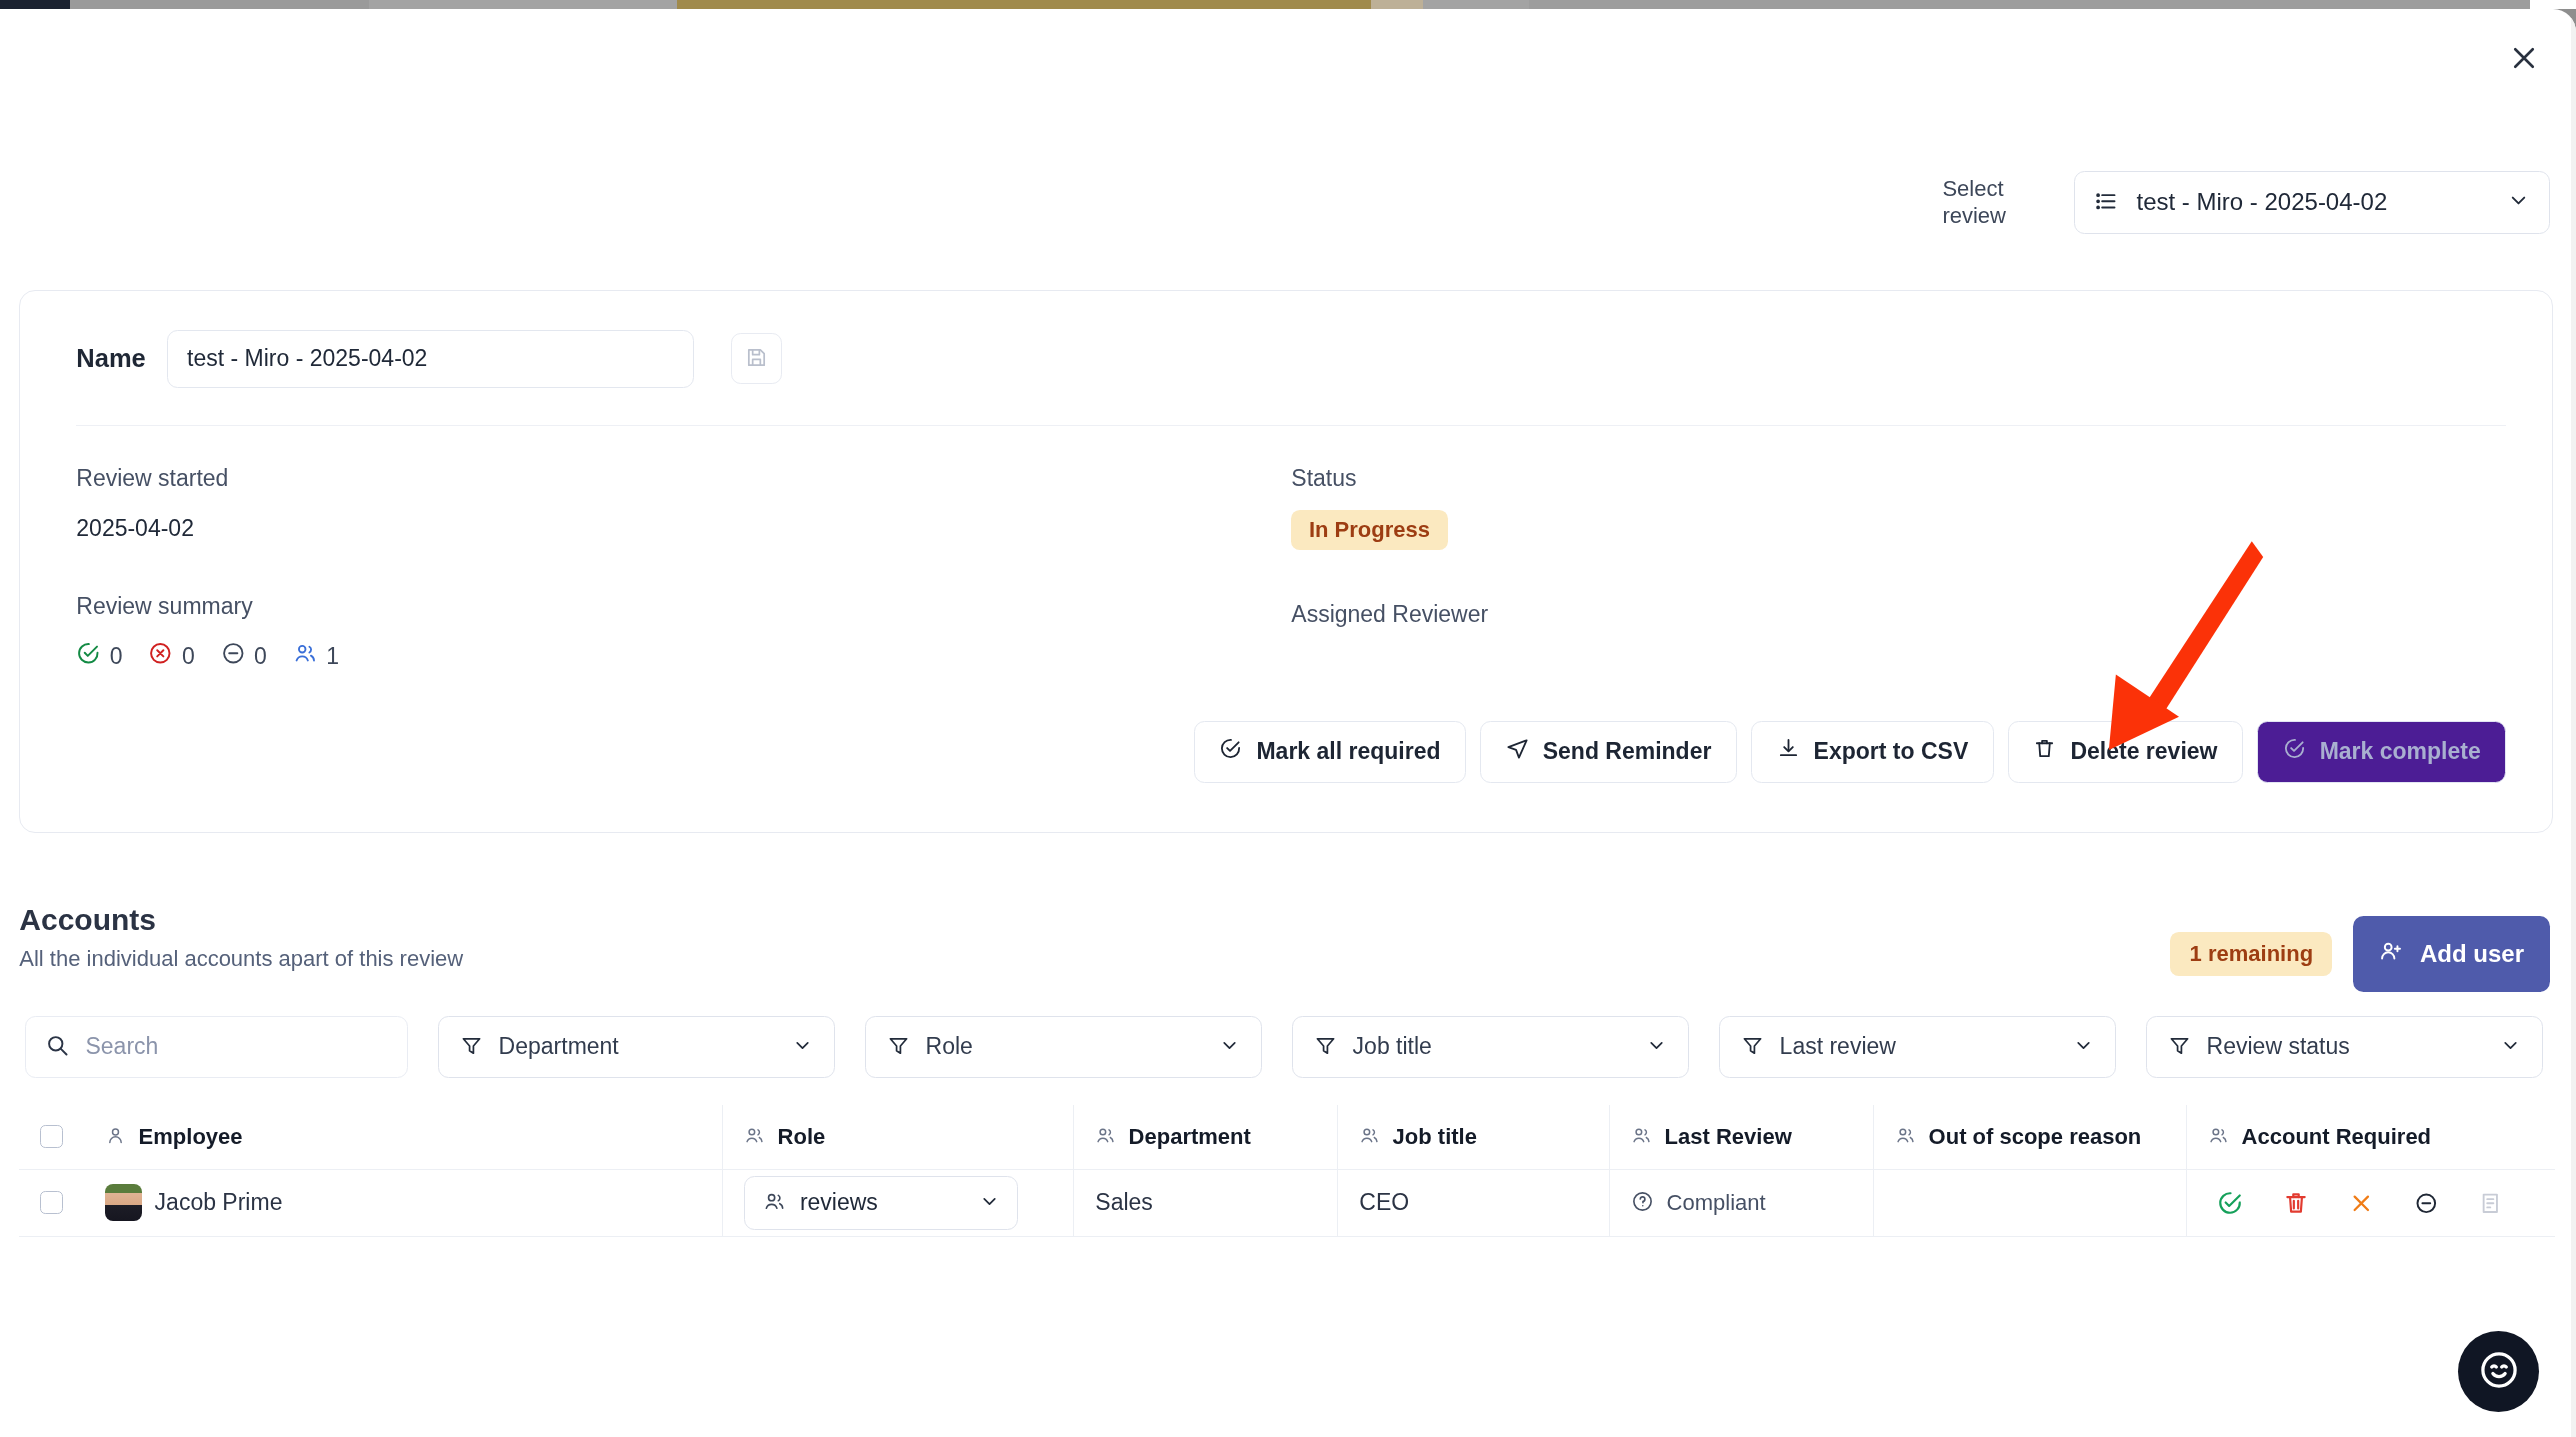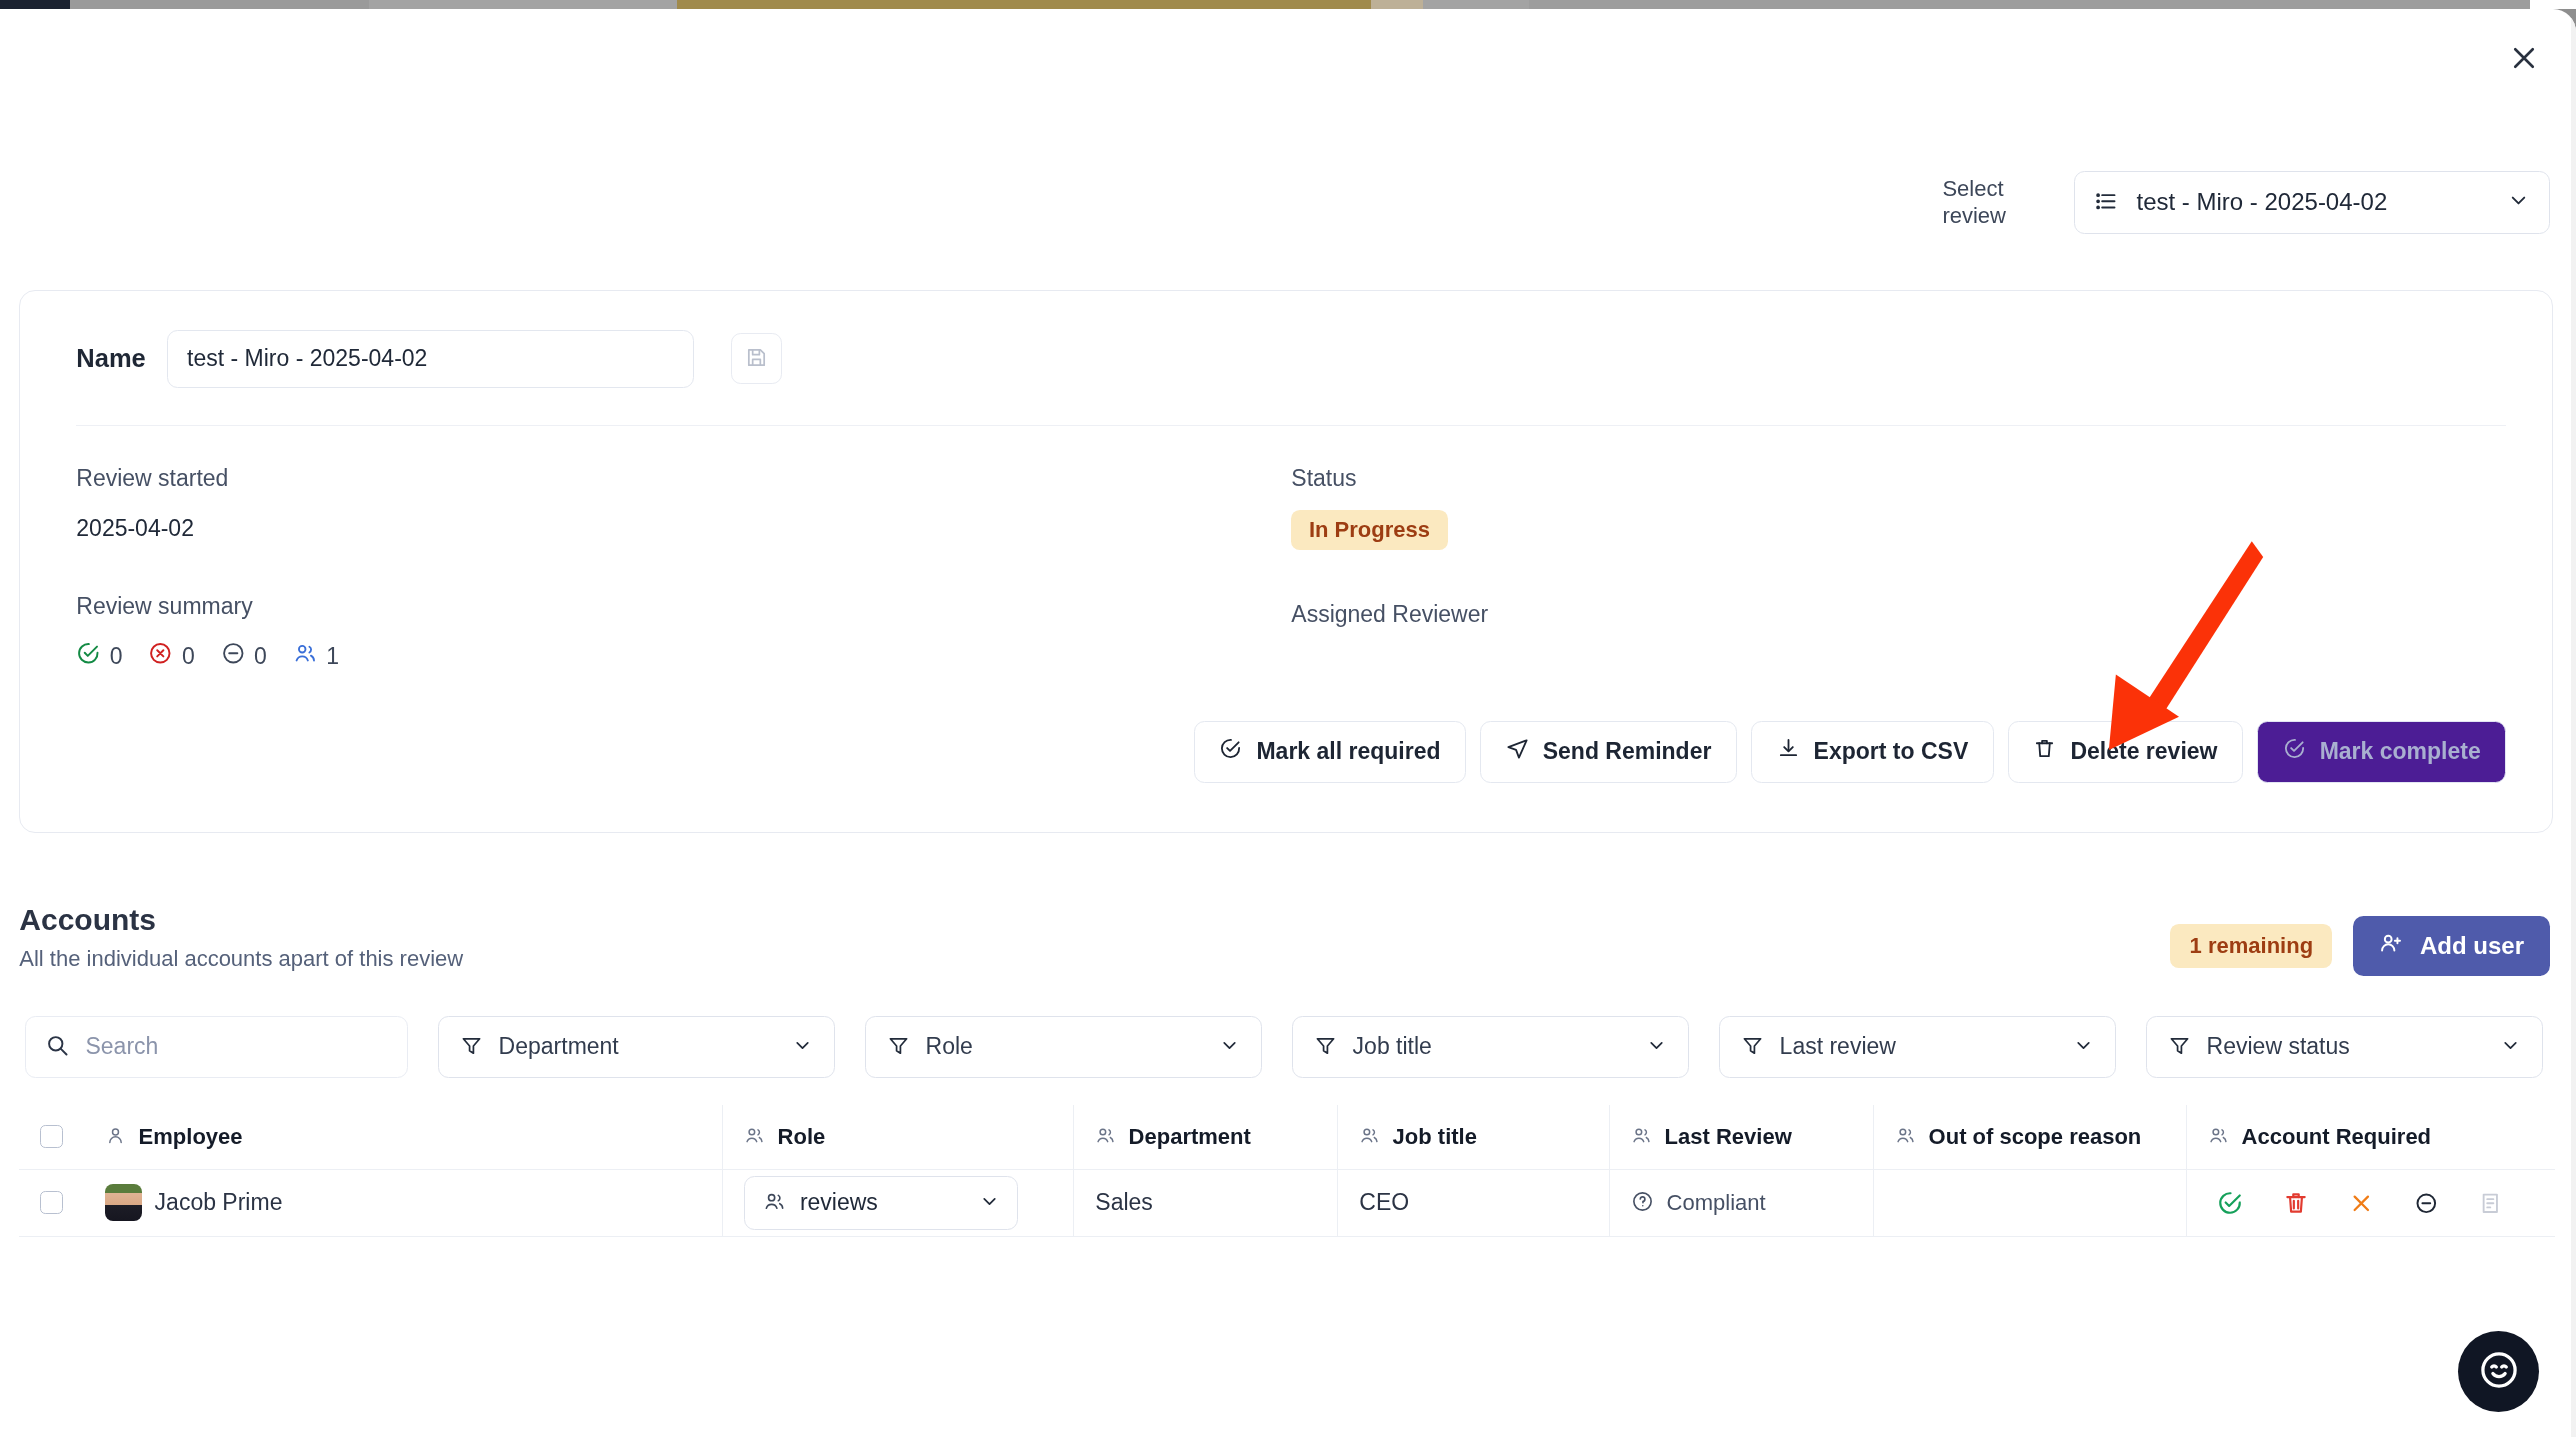--- a/index.html
+++ b/index.html
@@ -105,21 +105,21 @@
   
   .accounts-head { position: absolute; left: 19.3px; top: 894px; }
   .accounts-title { font-size: 30px; font-weight: 700; color: #2b3344; }
   .accounts-sub { font-size: 22px; color: #55617a; margin-top: 8.8px; }
   .accounts-actions { position: absolute; right: 26px; top: 907px; display: flex; align-items: center; gap: 21px; }
   .remaining-badge {
     background: #fbe9c0; color: #9d3d12; font-size: 22px; font-weight: 600;
     padding: 8.8px 19.3px; border-radius: 8.8px;
   }
   .add-user-btn {
-    background: #4f5bab; color: #fff; border: none; border-radius: 10.5px; height: 60px;
+    background: #4f5bab; color: #fff; border: none; border-radius: 10.5px; height: 76px;
     display: flex; align-items: center; gap: 16px; padding: 0 26px; cursor: pointer;
     font-size: 24px; font-weight: 700; font-family: inherit;
   }
 
   
   .filters { position: absolute; left: 24.6px; top: 1007px; display: flex; gap: 30px; }
   .filter-search {
     width: 383px; height: 62px; border: 1.3px solid #e9ecf3; border-radius: 10.5px;
     display: flex; align-items: center; gap: 16px; padding: 0 19.3px; background: #fff;
   }

